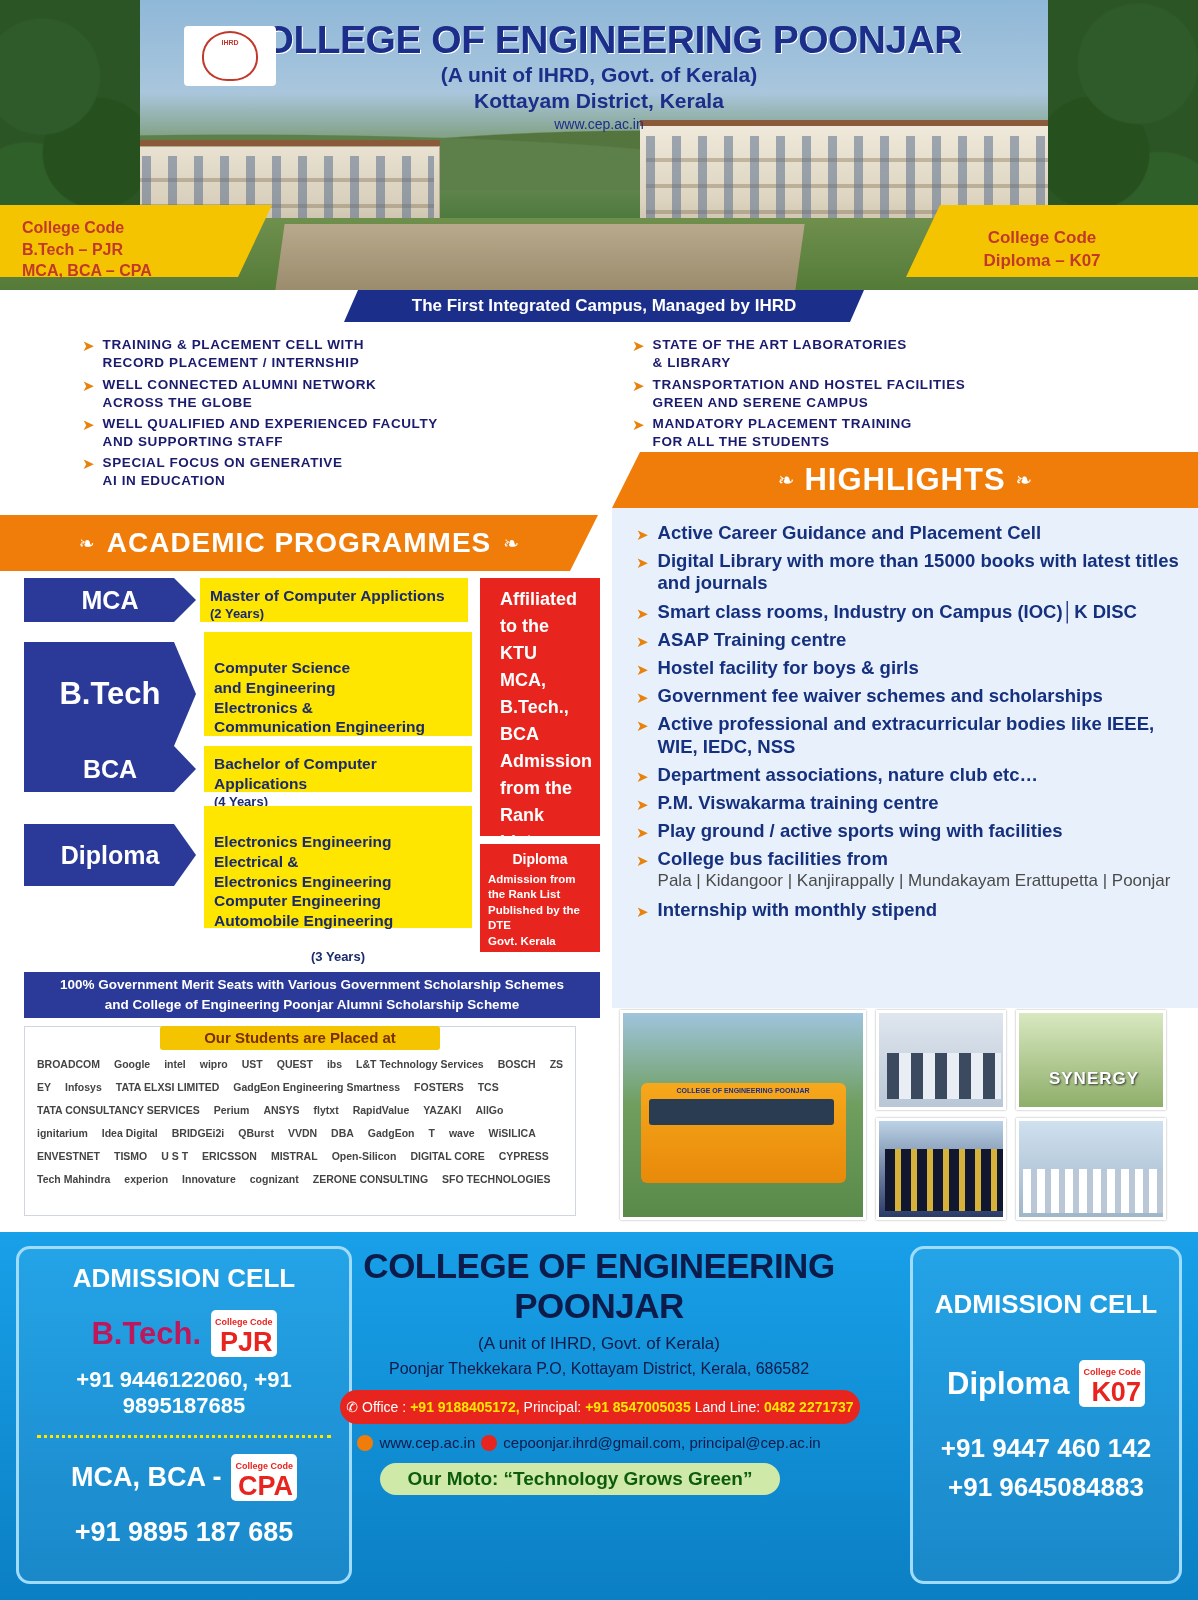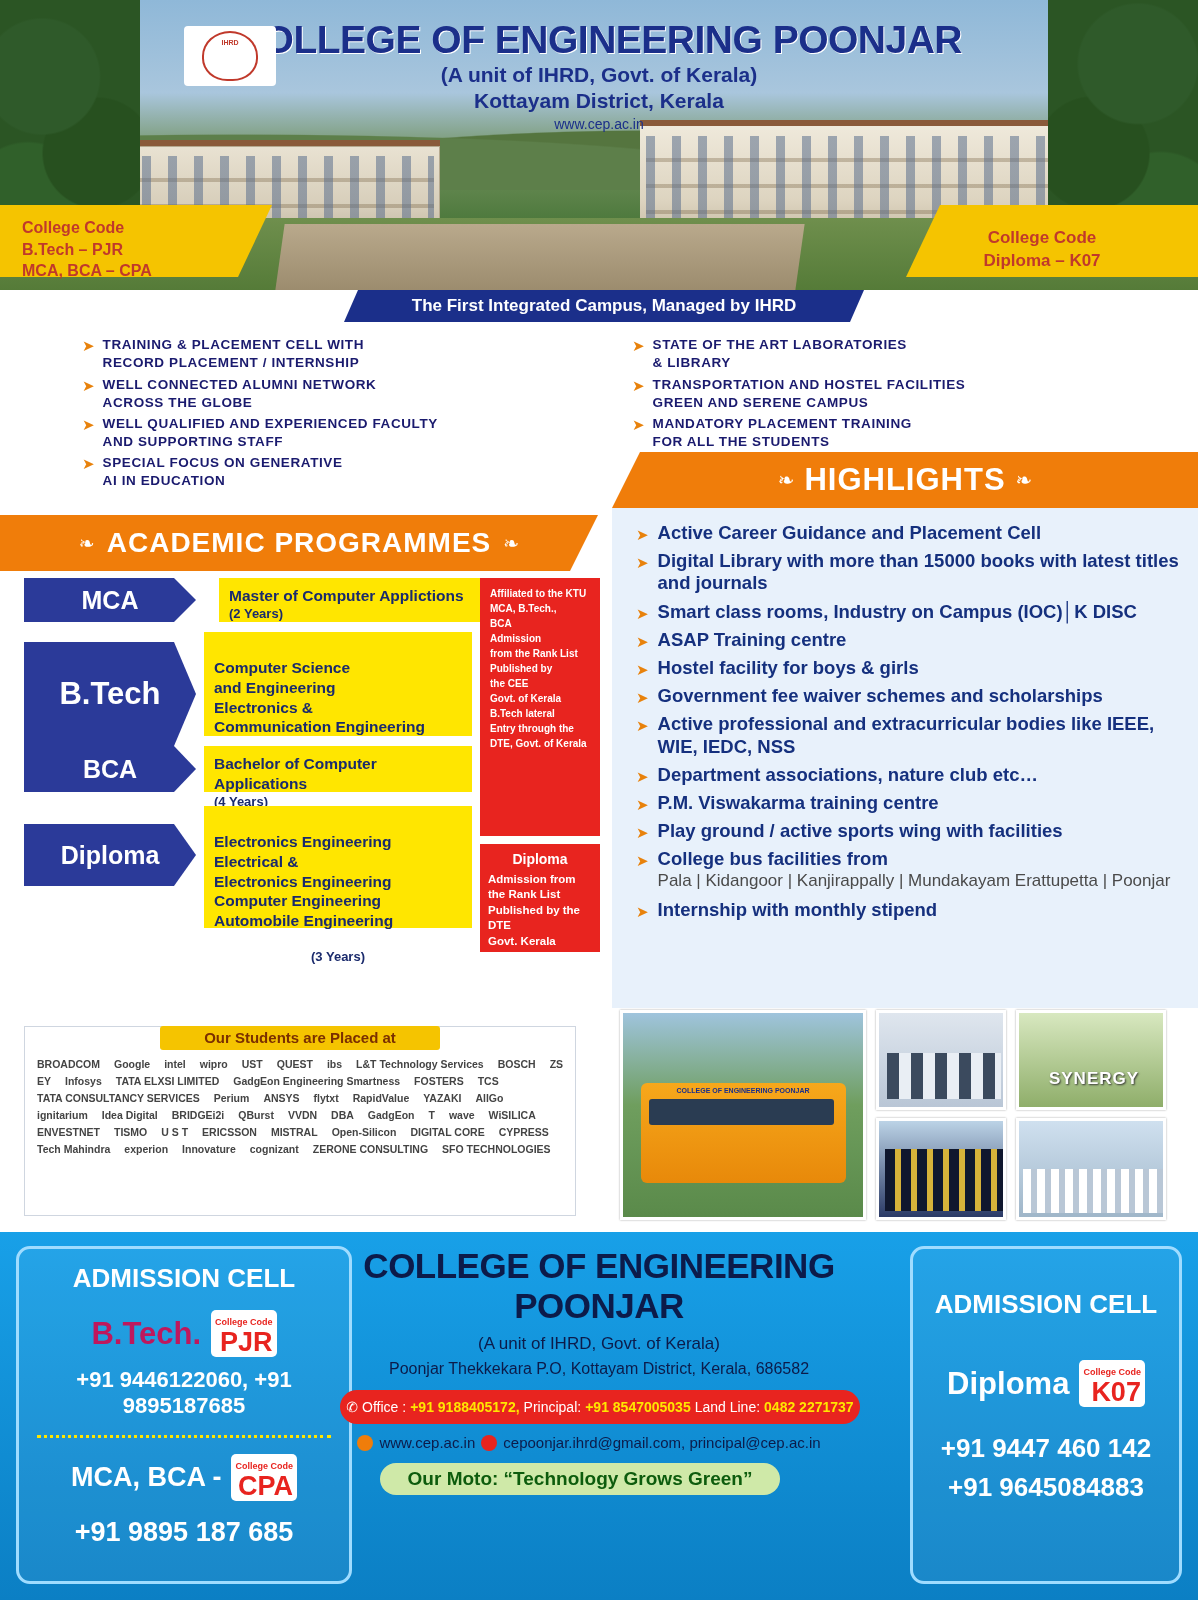--- a/index.html
+++ b/index.html
@@ -148,40 +148,40 @@
   .prog-row { position:relative; margin-bottom:6px; }
   .tag {
     position:absolute; left:0; top:0; background:#2b3a99; color:#fff;
     display:flex; align-items:center; justify-content:center; font-weight:bold;
     clip-path: polygon(0 0, calc(100% - 22px) 0, 100% 50%, calc(100% - 22px) 100%, 0 100%);
   }
   .ybox { background:#ffe600; color:#1a2a6c; font-weight:bold; padding:8px 10px; }
   .ybox .yl { font-size:15.5px; line-height:1.28; }
   .ybox .yrs { font-size:13px; }
   .redbox {
-    background:#e8241f; color:#fff; font-weight:bold; padding:8px 10px; font-size:10px; line-height:1.5;
+    background:#e8241f; color:#fff; font-weight:bold; padding:8px 20px; font-size:18px; line-height:1.5;
   }
   .redbox2 { background:#e8241f; color:#fff; font-weight:bold; padding:6px 8px; font-size:11.5px; line-height:1.35; text-align:center;}
   .merit {
     position:absolute; left:24px; top:972px; width:576px; height:46px; background:#2b3a99;
     color:#fff; font-size:13.5px; font-weight:bold; text-align:center; line-height:1.45;
     display:flex; align-items:center; justify-content:center; padding:0 10px;
   }
 
   
   .placed-wrap { position:absolute; left:24px; top:1026px; width:552px; height:190px;
     background:#fff; border:1px solid #cfd6e0; }
   .placed-title {
     position:absolute; left:160px; top:1026px; width:280px; height:24px; background:#f5c400;
     color:#7a2f00; font-weight:bold; font-size:15px; text-align:center; line-height:24px;
     border-radius:3px;
   }
   .logo-grid {
     position:absolute; left:34px; top:1056px; width:534px;
-    display:flex; flex-wrap:wrap; gap:1px 8px; align-items:center;
+    display:flex; flex-wrap:wrap; gap:7px 8px; align-items:center;
   }
   .logo-chip {
     font-size:10.5px; font-weight:bold; color:#444; background:#fff;
     padding:2px 3px; white-space:nowrap;
   }
 
   
   .ph { position:absolute; border:3px solid #fff; box-shadow:0 0 2px rgba(0,0,0,.35); overflow:hidden; }
   .ph-bus { left:620px; top:1010px; width:246px; height:210px;
     background: linear-gradient(180deg,#9fc4dd 0%, #6f9e5e 45%, #5a8a4a 100%); }
@@ -384,21 +384,21 @@
   <div class="ap-header">
     <span class="ap-orn">❧</span>
     <span class="ap-title">ACADEMIC PROGRAMMES</span>
     <span class="ap-orn">❧</span>
   </div>
 
   <div class="ap-wrap">
 
     <div class="prog-row" style="height:48px;">
       <div class="tag" style="left:0; top:0; width:172px; height:44px; font-size:25px;">MCA</div>
-      <div class="ybox" style="position:absolute; left:195px; top:0; width:268px; height:44px;">
+      <div class="ybox" style="position:absolute; left:176px; top:0; width:268px; height:44px;">
         <div class="yl">Master of Computer Applictions</div>
         <div class="yrs">(2 Years)</div>
       </div>
     </div>
 
     <div class="prog-row" style="height:108px;">
       <div class="tag" style="left:0; top:10px; width:172px; height:104px; font-size:31px;">B.Tech</div>
       <div class="ybox" style="position:absolute; left:180px; top:0; width:268px; height:104px; white-space:pre-line;">
         <div class="yl">Computer Science
 and Engineering
@@ -446,20 +446,22 @@
       <div style="font-size:14px; margin-bottom:3px;">Diploma</div>
       <div style="text-align:left">Admission from</div>
       <div style="text-align:left">the Rank List</div>
       <div style="text-align:left">Published by the DTE</div>
       <div style="text-align:left">Govt. Kerala</div>
       <div style="text-align:left">Lateral entry through the</div>
       <div style="text-align:left">DTE, Govt. of Kerala</div>
     </div>
   </div>
 
+  <div class="merit" style="white-space:pre-line">100% Government Merit Seats with Various Government Scholarship Schemes
+and College of Engineering Poonjar Alumni Scholarship Scheme</div>
 
   <div class="placed-wrap"></div>
   <div class="placed-title">Our Students are Placed at</div>
   <div class="logo-grid">
     <span class="logo-chip">BROADCOM</span>
     <span class="logo-chip">Google</span>
     <span class="logo-chip">intel</span>
     <span class="logo-chip">wipro</span>
     <span class="logo-chip">UST</span>
     <span class="logo-chip">QUEST</span>

